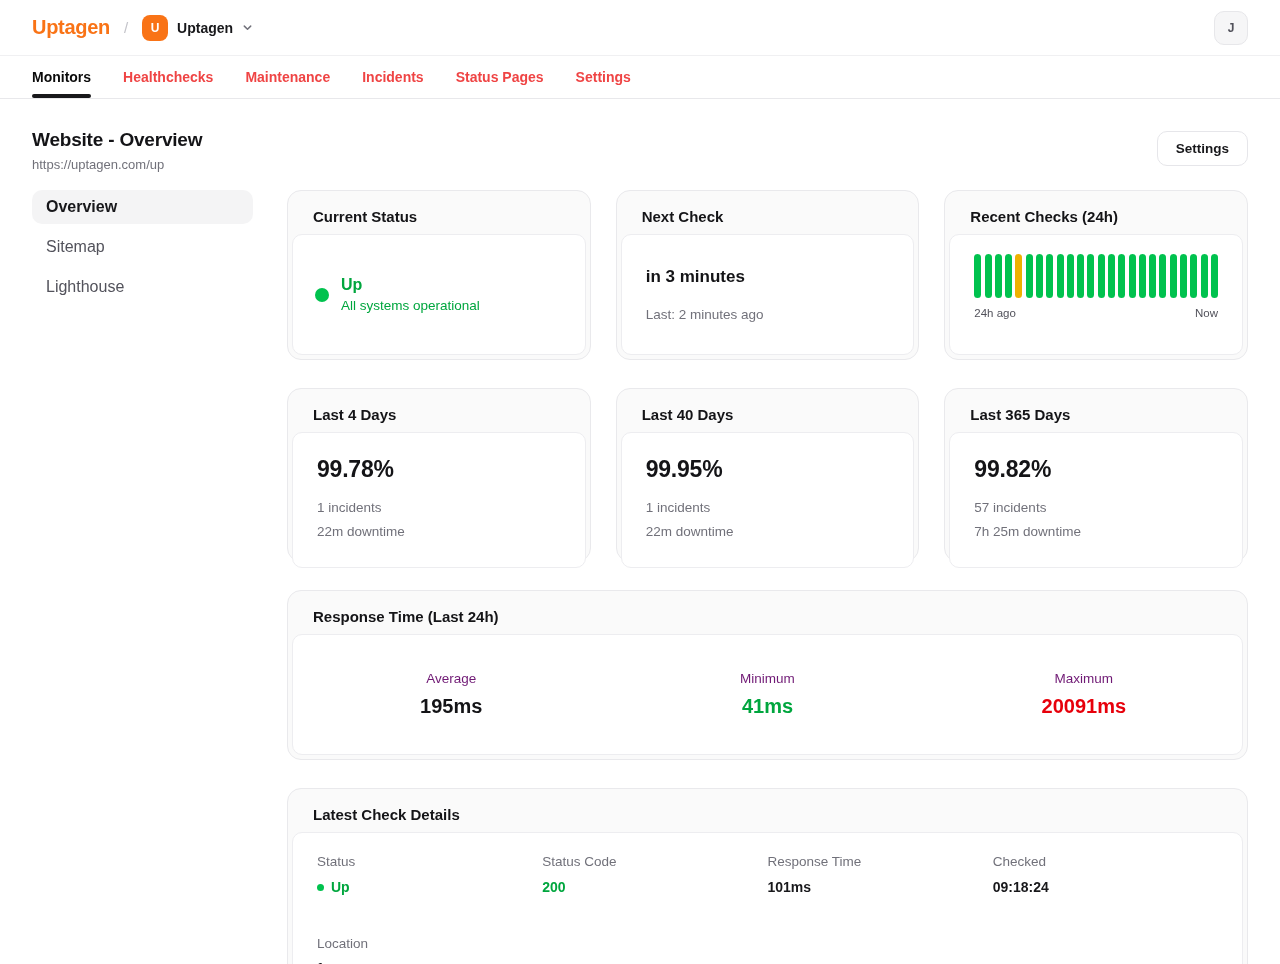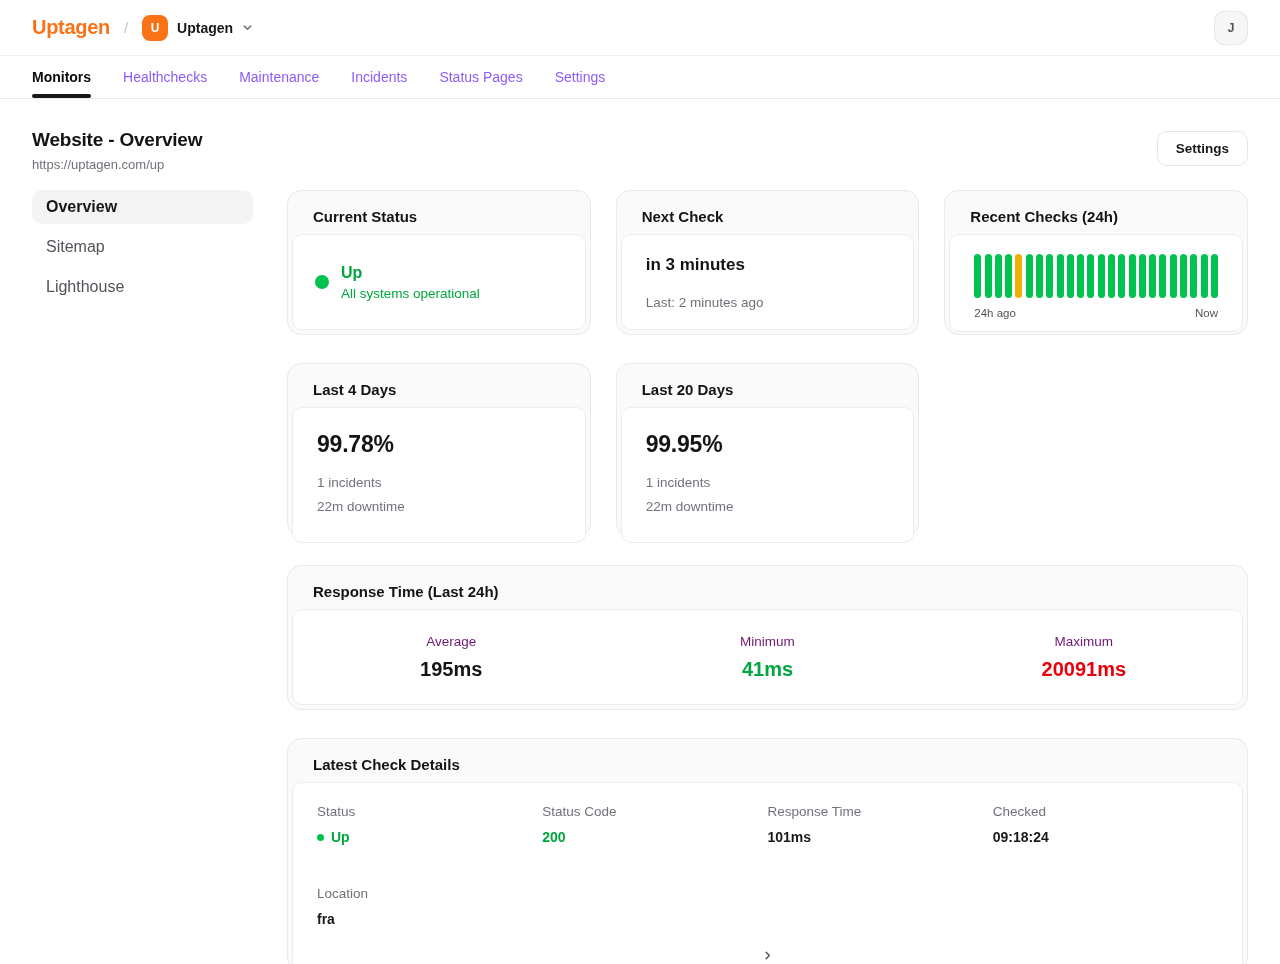--- a/index.html
+++ b/index.html
@@ -17,21 +17,21 @@
     font-size:12px; font-weight:700; display:flex; align-items:center; justify-content:center; }
   .org-name { font-size:14px; font-weight:700; color:#18181b; }
   .chev { display:flex; align-items:center; color:#71717a; }
   .avatar-btn { width:34px; height:34px; border-radius:10px; background:#f6f6f7;
     border:1px solid #e7e7ea; color:#52525b; font-size:12px; font-weight:600;
     display:flex; align-items:center; justify-content:center; cursor:pointer; }
 
   
   .main-nav { height:43px; display:flex; align-items:stretch; gap:32px; padding:0 32px;
     border-bottom:1px solid #e8e8eb; }
-  .tab { display:flex; align-items:center; font-size:14px; font-weight:400; color:#8b5cf6;
+  .tab { display:flex; align-items:center; font-size:14px; font-weight:700; color:#ef4444;
     cursor:pointer; position:relative; }
   .tab.active { color:#0a0a0a; font-weight:700; }
   .tab.active::after { content:""; position:absolute; left:0; right:0; bottom:0;
     height:4px; border-radius:4px; background:#18181b; }
 
   
   .page { padding:0 32px; }
   .title-row { margin-top:30px; display:flex; justify-content:space-between; align-items:flex-start; }
   .page-title { font-size:19px; font-weight:800; color:#141417; letter-spacing:-0.2px; }
   .page-subtitle { margin-top:6px; font-size:13px; color:#71717a; }
@@ -46,21 +46,21 @@
   .side-item { height:34px; display:flex; align-items:center; padding:0 14px; border-radius:10px;
     font-size:16px; font-weight:500; color:#52525b; cursor:pointer; }
   .side-item.active { background:#f4f4f5; color:#18181b; font-weight:600; }
 
   
   .cards { flex:1; margin-left:34px; display:grid; grid-template-columns:repeat(3,1fr);
     gap:28px 25px; align-content:start; }
   .card { background:#fafafa; border:1px solid #e9e9ec; border-radius:14px; padding:4px;
     display:flex; flex-direction:column; }
   .span3 { grid-column:1 / span 3; }
-  .h145 { height:145px; } .h174 { height:174px; } .h234 { height:234px; }
+  .h145 { height:170px; } .h174 { height:174px; } .h234 { height:234px; }
   .card-header { padding:13px 21px 9px; font-size:15px; font-weight:700; color:#141417; }
   .card-body { flex:1; background:#fff; border:1px solid #ededf0; border-radius:10px; }
 
   
   .status-body { display:flex; align-items:center; gap:12px; padding:0 22px; }
   .status-dot { width:14px; height:14px; border-radius:50%; background:#00c24e; flex:0 0 14px; }
   .status-name { font-size:16px; font-weight:700; color:#00a63e; }
   .status-desc { font-size:13.5px; font-weight:500; color:#00a63e; margin-top:4px; }
 
   
@@ -210,30 +210,40 @@
         <div class="card-body uptime-body">
           <div class="uptime-value">99.78%</div>
           <div class="uptime-meta">
             <div>1 incidents</div>
             <div>22m downtime</div>
           </div>
         </div>
       </div>
 
       <div class="card h174">
-        <div class="card-header">Last 20 Days</div>
+        <div class="card-header">Last 40 Days</div>
         <div class="card-body uptime-body">
           <div class="uptime-value">99.95%</div>
           <div class="uptime-meta">
             <div>1 incidents</div>
             <div>22m downtime</div>
           </div>
         </div>
       </div>
 
+      <div class="card h174">
+        <div class="card-header">Last 365 Days</div>
+        <div class="card-body uptime-body">
+          <div class="uptime-value">99.82%</div>
+          <div class="uptime-meta">
+            <div>57 incidents</div>
+            <div>7h 25m downtime</div>
+          </div>
+        </div>
+      </div>
 
       <div class="card h145 span3">
         <div class="card-header">Response Time (Last 24h)</div>
         <div class="card-body response-body">
           <div class="metric">
             <div class="metric-label">Average</div>
             <div class="metric-value avg">195ms</div>
           </div>
           <div class="metric">
             <div class="metric-label">Minimum</div>

